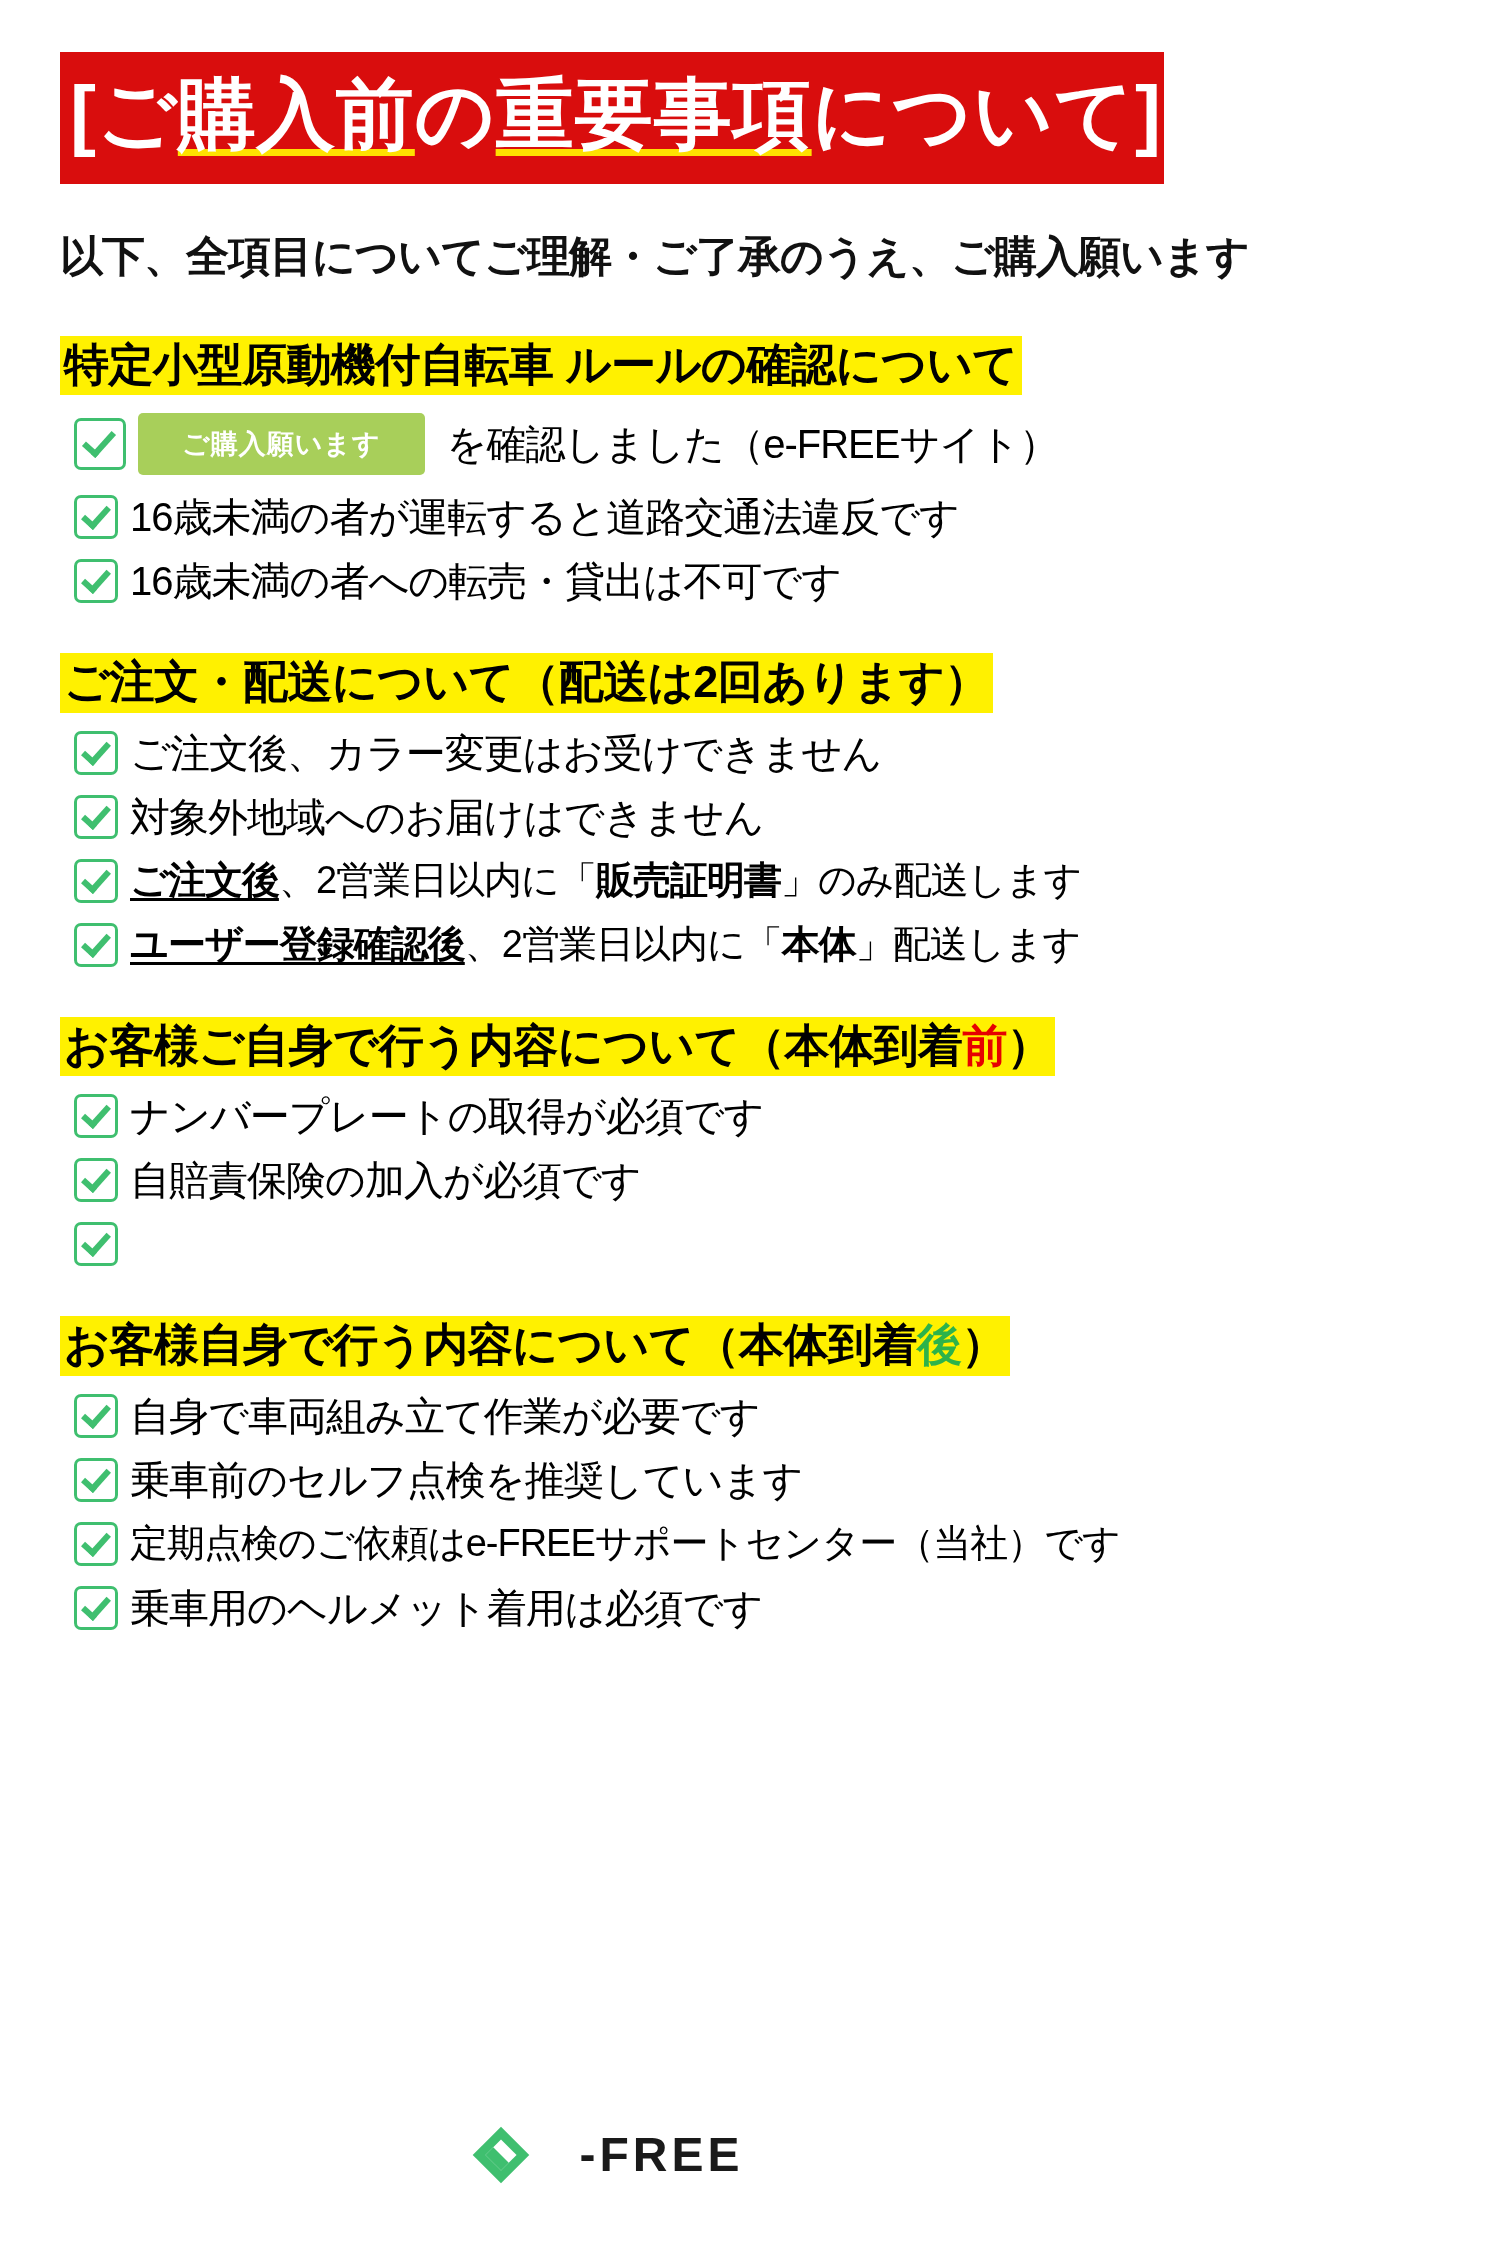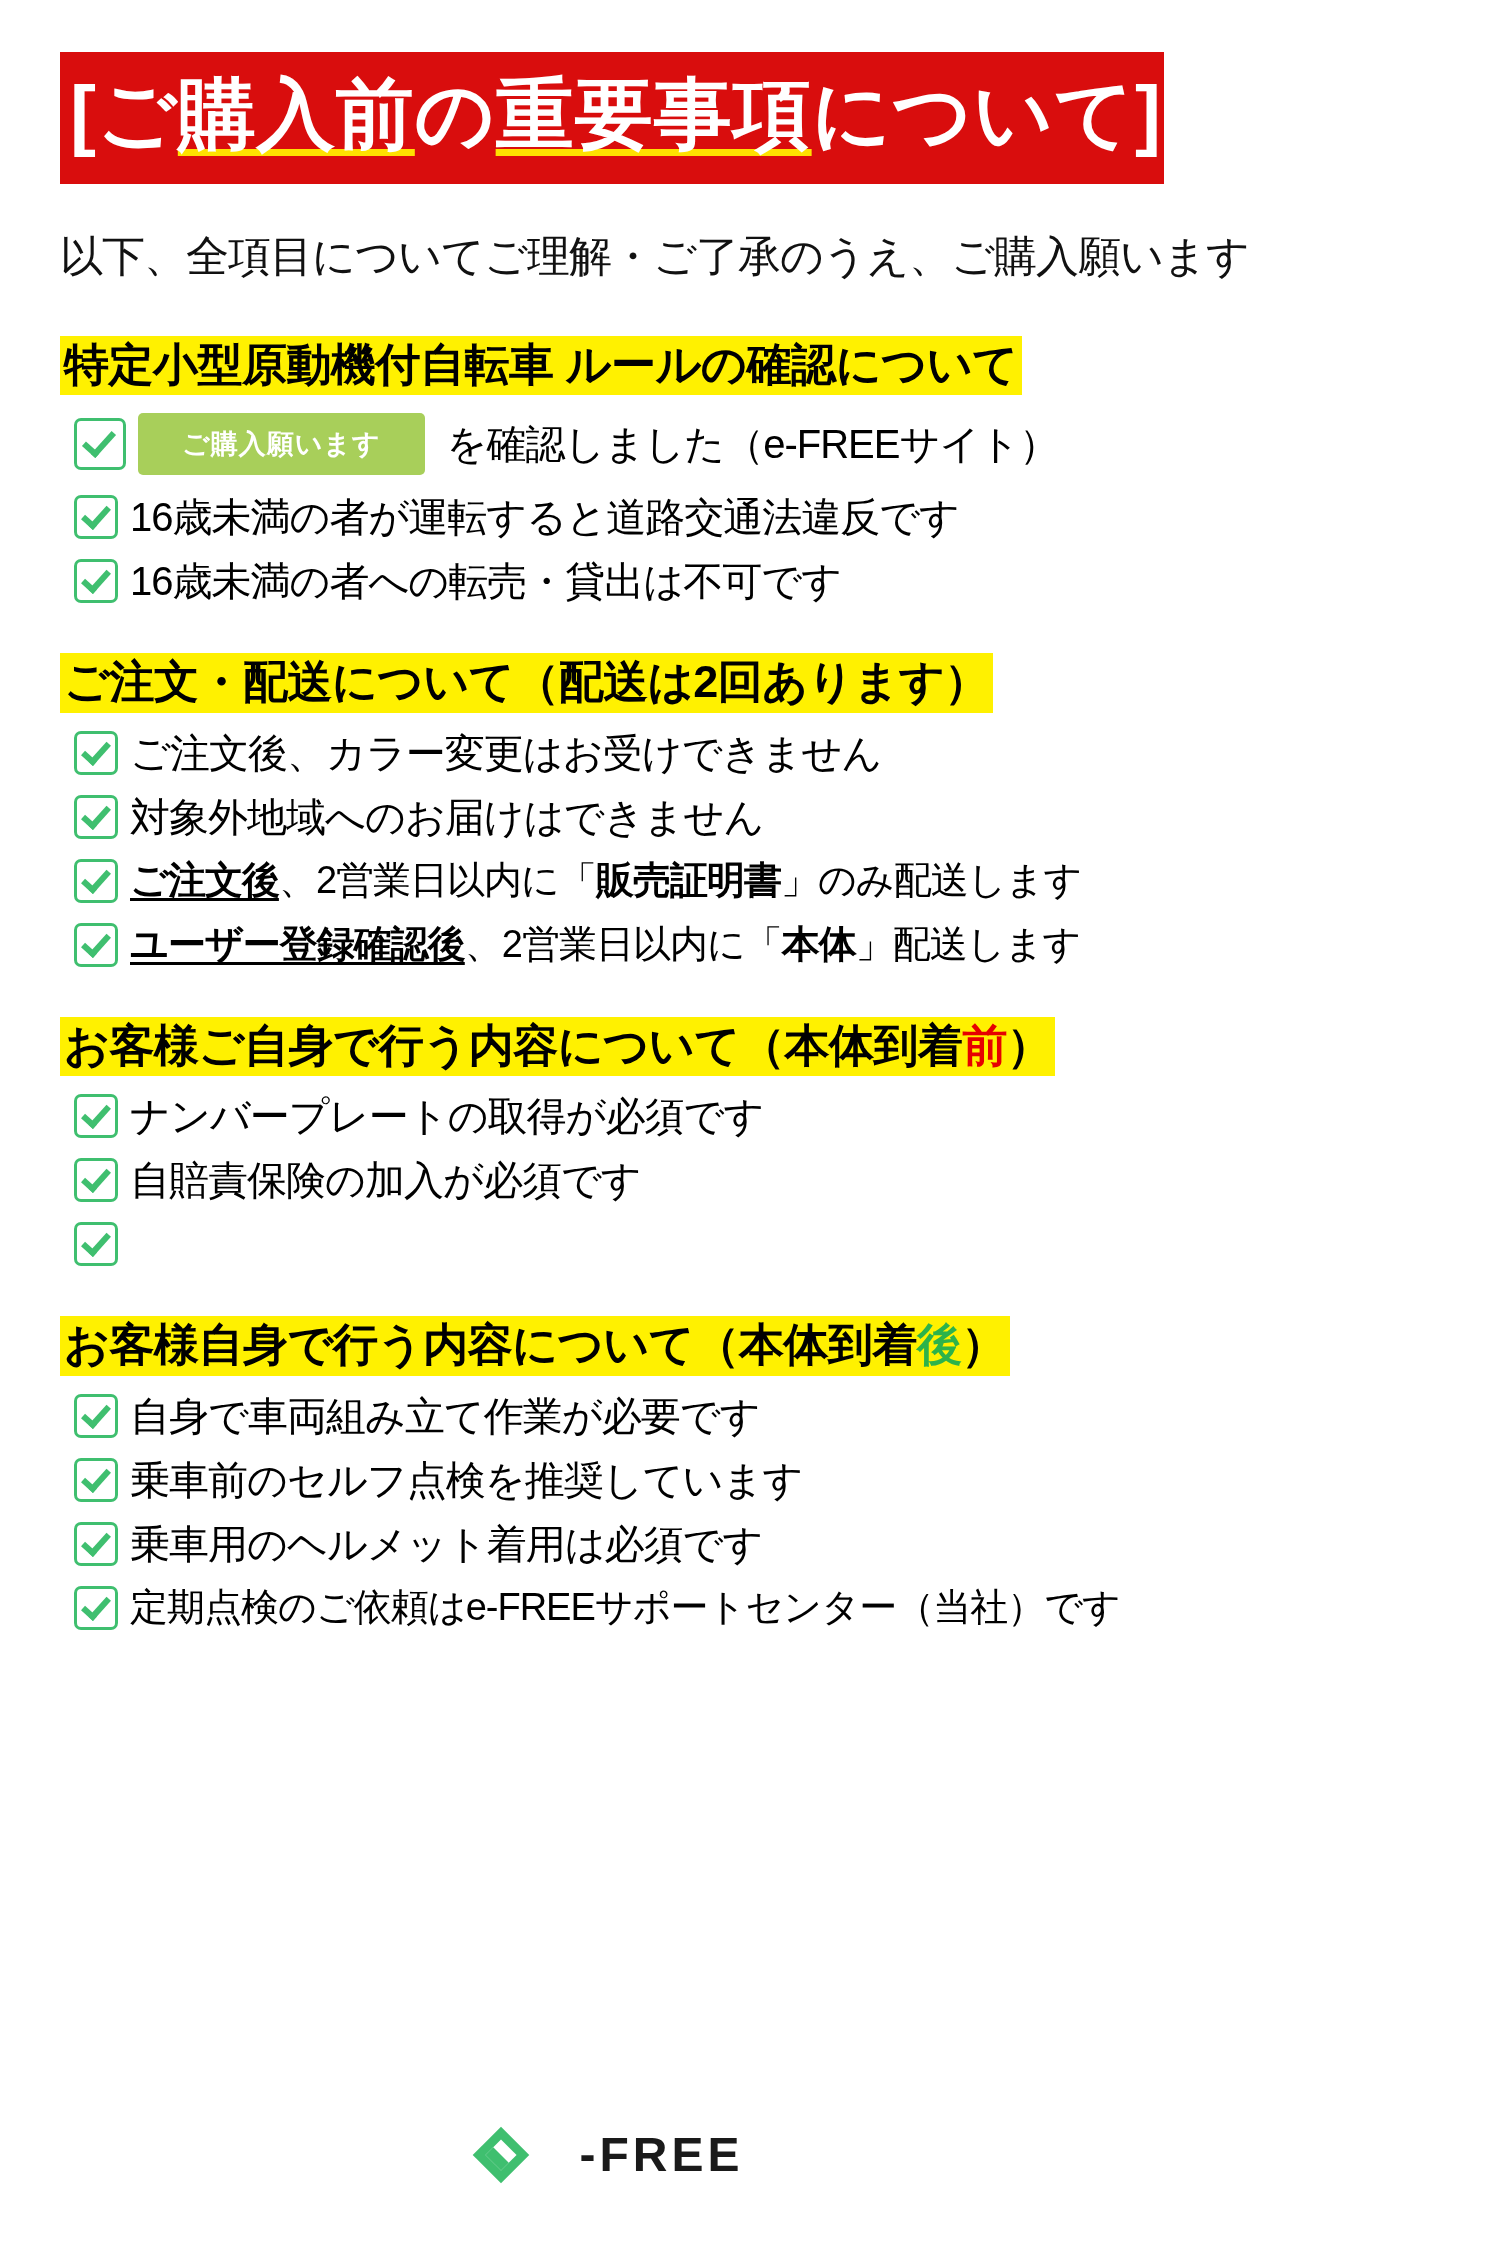--- a/index.html
+++ b/index.html
@@ -48,20 +48,21 @@
   }
 
   
   .subtitle {
     text-align: center;
     font-size: 43px;
     margin-top: 44px;
     letter-spacing: -1px;
     color: #111111;
     white-space: nowrap;
+    font-weight: bold;
   }
 
   
   .section {
     margin-top: 50px;
   }
   .sec-head {
     display: inline-block;
     font-size: 45px;
     font-weight: bold;
@@ -272,26 +273,26 @@
         <span class="item-text">自身で車両組み立て作業が必要です</span>
       </div>
 
       <div class="item">
         <span class="chk"></span>
         <span class="item-text">乗車前のセルフ点検を推奨しています</span>
       </div>
 
       <div class="item">
         <span class="chk"></span>
+        <span class="item-text small">定期点検のご依頼はe-FREEサポートセンター（当社）です</span>
+      </div>
+
+      <div class="item">
+        <span class="chk"></span>
         <span class="item-text">乗車用のヘルメット着用は必須です</span>
-      </div>
-
-      <div class="item">
-        <span class="chk"></span>
-        <span class="item-text small">定期点検のご依頼はe-FREEサポートセンター（当社）です</span>
       </div>
 
     </div>
   </div>
 
   <div class="footer">
     <span class="logo-mark"></span>
     <span class="logo-text">-FREE</span>
   </div>
 

